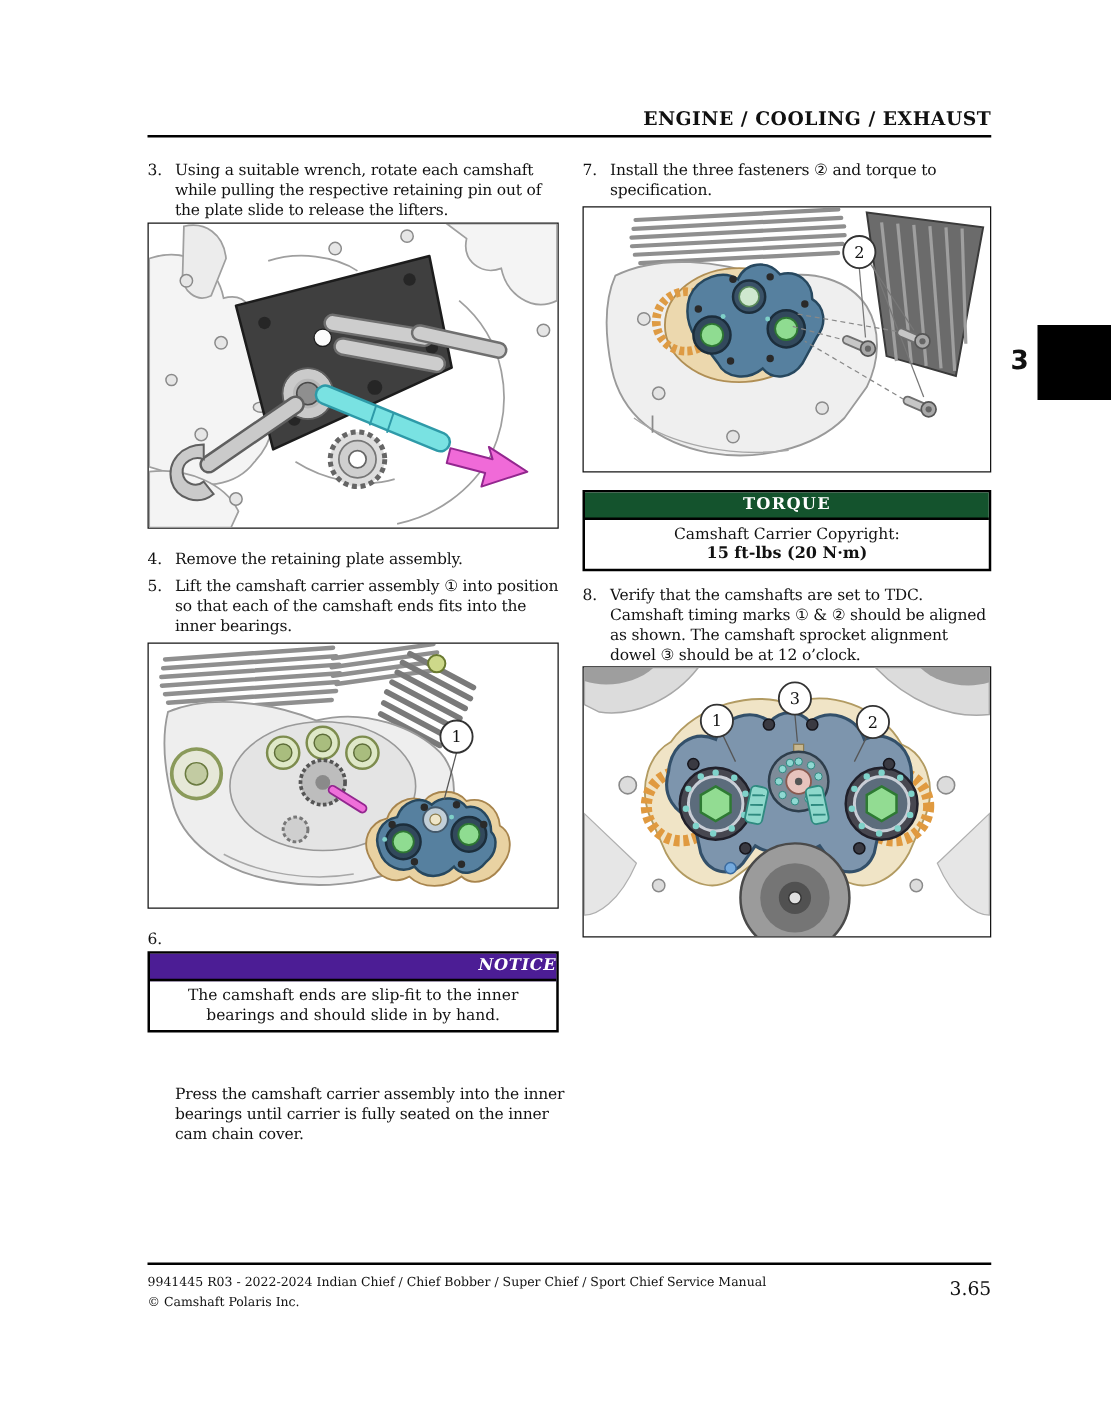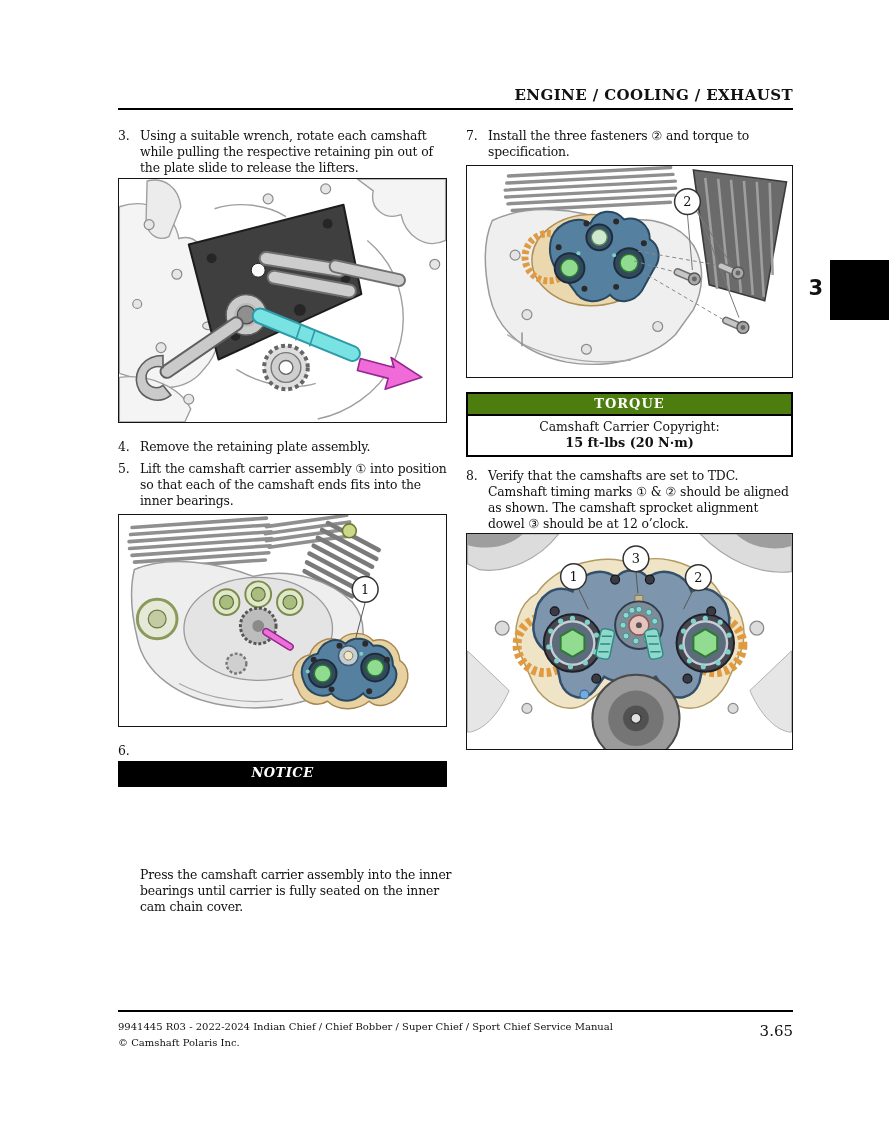--- a/index.html
+++ b/index.html
@@ -219,21 +219,22 @@
         <text class="callout-text" x="248" y="79.5" text-anchor="middle">1</text>
       </g>
     </svg>
   </div>
 
   <div class="step" style="left:118px; top:743px; width:336px;">
     <span class="step-num">6.</span>
   </div>
 
   <div class="alert-box" style="left:118px; top:761px; width:329px;">
-    <div class="alert-head notice" style="background-color: #000000;">NOTICE</div>
+    <div class="alert-head notice" style="background-color: #4c1d95; text-align: right;">NOTICE</div>
+    <div class="alert-body">The camshaft ends are slip-fit to the inner bearings and should slide in by hand.</div>
   </div>
 
   <div class="press-note" style="left:140px; top:831px; width:312px;margin-top:36px;">Press the camshaft carrier assembly into the inner bearings until carrier is fully seated on the inner cam chain cover.</div>
 
   <div class="step" style="left:466px; top:128px; width:330px;">
     <span class="step-num">7.</span>
     <span class="step-text">Install the three fasteners ② and torque to specification.</span>
   </div>
 
   <div class="figure" style="left:466px; top:165px; width:327px; height:213px;">
@@ -316,21 +317,21 @@
           </g>
       </g>
       <g>
         <circle cx="222" cy="36" r="13" fill="#fff" stroke="#333" stroke-width="1.5"></circle>
         <text class="callout-text" x="222" y="40.5" text-anchor="middle">2</text>
       </g>
     </svg>
   </div>
 
   <div class="alert-box" style="left:466px; top:392px; width:327px;">
-    <div class="alert-head torque" style="background-color: #4d7c0f;">TORQUE</div>
+    <div class="alert-head torque" style="background-color: #14532d;">TORQUE</div>
     <div class="alert-body">
       <div>Camshaft Carrier Copyright:</div>
       <div class="torque-value">15 ft-lbs (20 N·m)</div>
     </div>
   </div>
 
   <div class="step" style="left:466px; top:468px; width:330px;">
     <span class="step-num">8.</span>
     <span class="step-text">Verify that the camshafts are set to TDC. Camshaft timing marks ① &amp; ② should be aligned as shown. The camshaft sprocket alignment dowel ③ should be at 12 o’clock.</span>
   </div>

